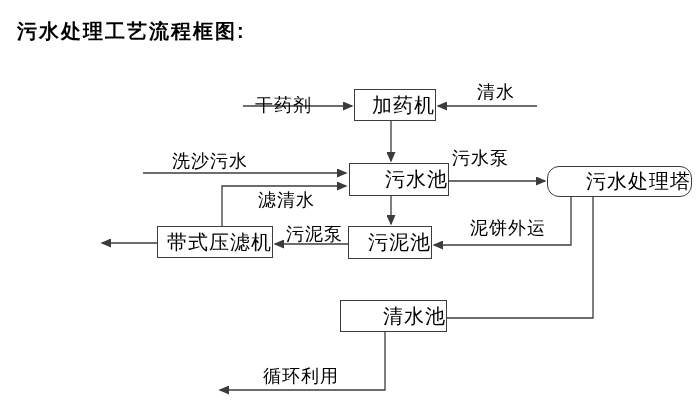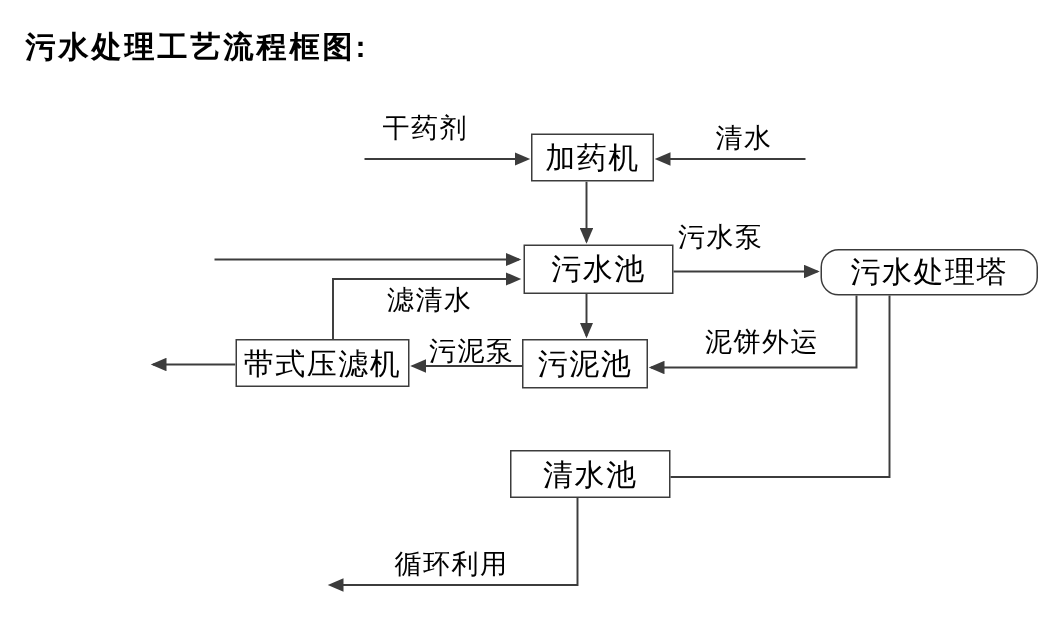--- a/index.html
+++ b/index.html
@@ -21,21 +21,21 @@
     font-size: 20px; font-weight: bold; letter-spacing: 2px;
     color: var(--text); white-space: nowrap;
   }
   .flow-svg { position: absolute; left: 0; top: 0; width: 700px; height: 420px; }
   .edge { fill: none; stroke: var(--line); stroke-width: 1.3px; }
   .arrowhead { fill: var(--line); }
   .node {
     position: absolute;
     border: 1.5px solid var(--border);
     background: var(--bg);
-    display: flex; align-items: center; justify-content: center;
+    display: flex; align-items: center; justify-content: flex-end;
     font-size: 20px; color: var(--text);
     letter-spacing: 1px; white-space: nowrap;
   }
   .edge-label {
     position: absolute;
     font-size: 18px; color: var(--text);
     letter-spacing: 1px; white-space: nowrap; line-height: 1;
   }
 </style>
 </head>
@@ -83,24 +83,25 @@
   </div>
 
   <div class="node" style="left:157px; top:226px; width:116px; height:32px;">
     <span>带式压滤机</span>
   </div>
 
   <div class="node" style="left:340px; top:300px; width:107px; height:32px;">
     <span>清水池</span>
   </div>
 
-  <div class="edge-label" style="left:255px; top:76px;">干药剂</div>
+  <div class="edge-label" style="left:255px; top:96px;">干药剂</div>
 
   <div class="edge-label" style="left:477px; top:83px;">清水</div>
 
+  <div class="edge-label" style="left:172px; top:152px;">洗沙污水</div>
 
   <div class="edge-label" style="left:452px; top:149px;">污水泵</div>
 
   <div class="edge-label" style="left:258px; top:191px;">滤清水</div>
 
   <div class="edge-label" style="left:286px; top:225px;">污泥泵</div>
 
   <div class="edge-label" style="left:470px; top:219px;">泥饼外运</div>
 
 

